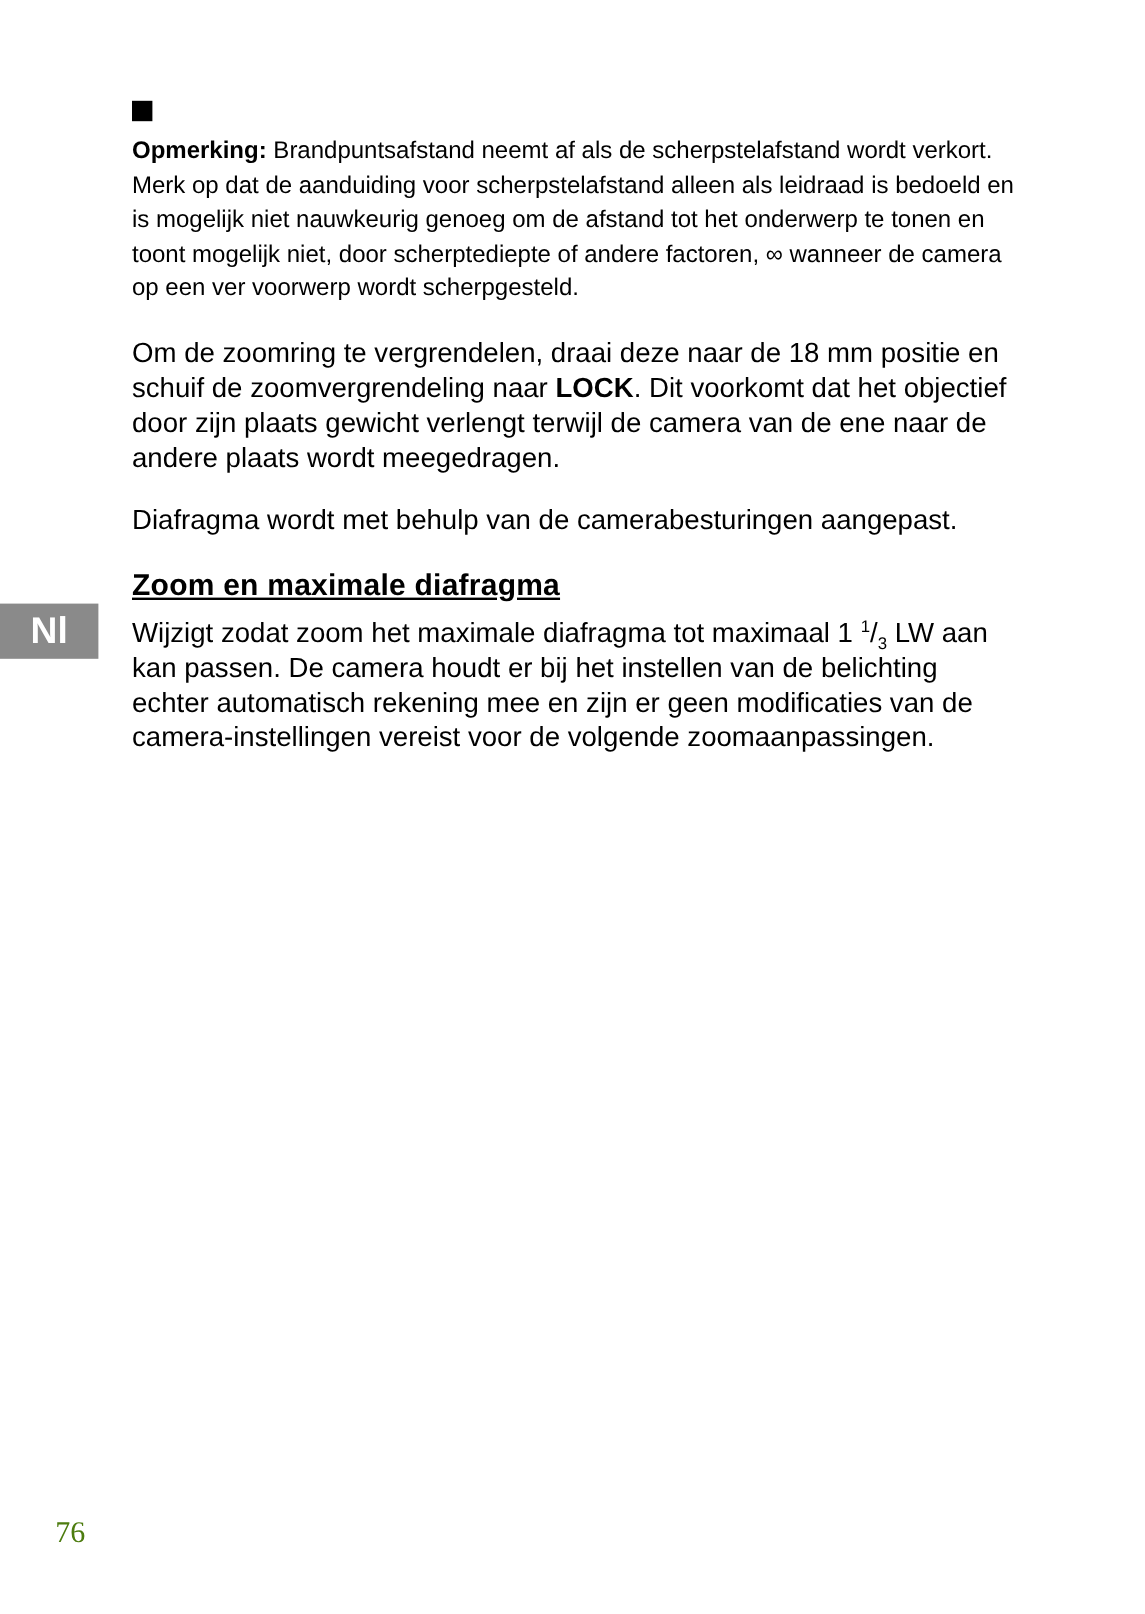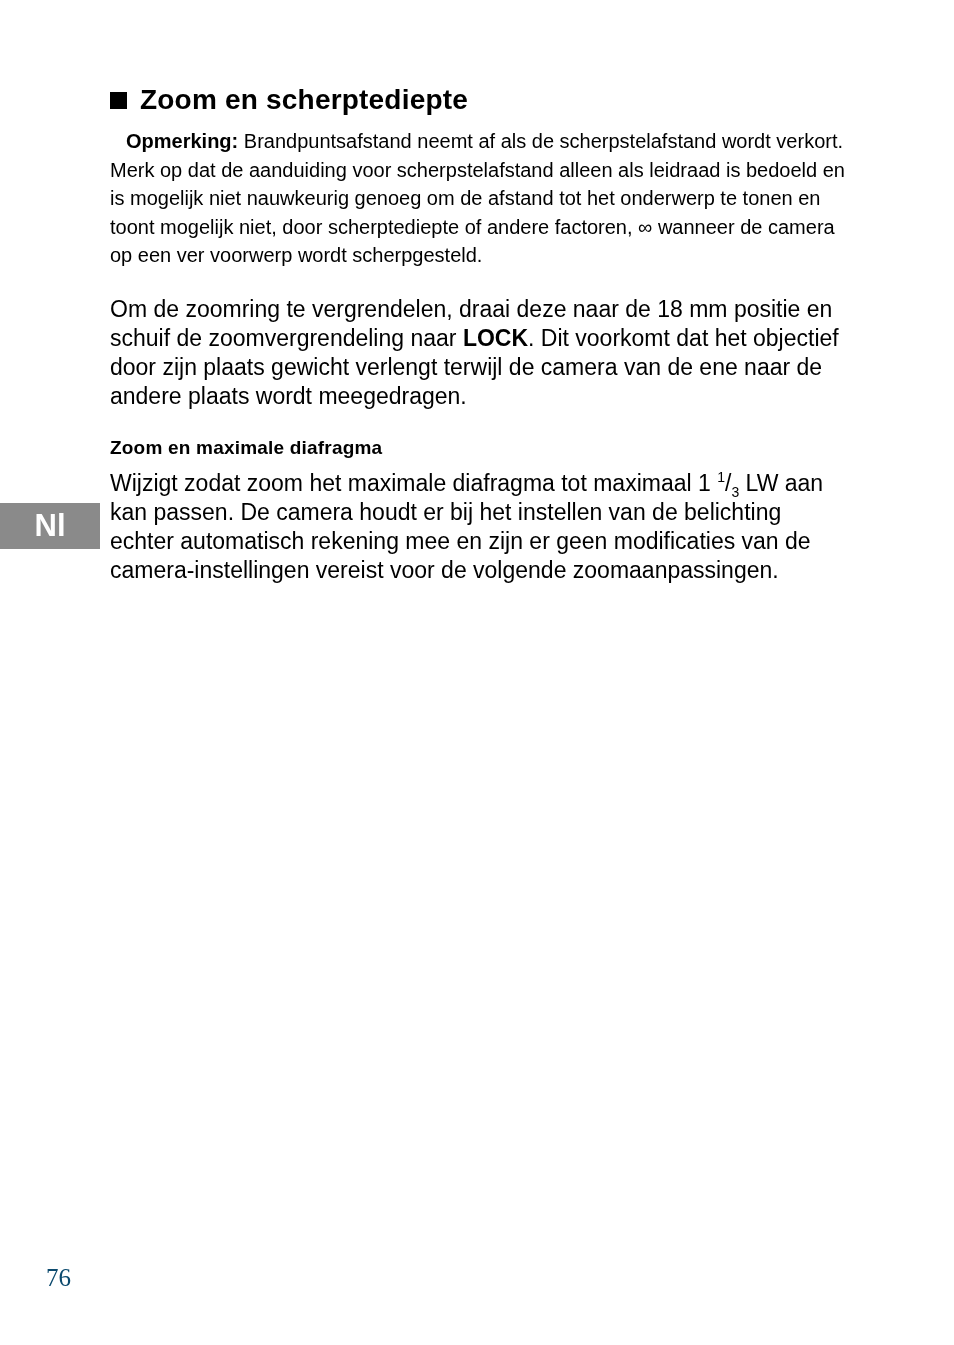--- a/index.html
+++ b/index.html
@@ -30,96 +30,97 @@
     letter-spacing: 0.2px;
   }
   .square-bullet {
     width: 17px;
     height: 17px;
     background: #000;
     display: inline-block;
     flex: 0 0 auto;
   }
   h3.sub-heading {
-    font-size: 19px;
+    font-size: 25px;
     font-weight: bold;
     margin-top: 26px;
     margin-bottom: 10px;
     letter-spacing: 0.2px;
+    text-decoration: underline;
   }
   p.body-par {
     font-size: 23px;
     line-height: 29px;
     margin-bottom: 23px;
   }
   p.note-par {
     font-size: 20px;
     line-height: 28.5px;
     margin-bottom: 25px;
   }
-  p.note-par .note-label { font-weight: bold; margin-left: 16px; }
+  p.note-par .note-label { font-weight: bold; }
   .bold { font-weight: bold; }
   .frac-sup {
     font-size: 14px;
     vertical-align: super;
     line-height: 0;
   }
   .frac-sub {
     font-size: 14px;
     vertical-align: sub;
     line-height: 0;
   }
   .lang-tab {
     position: absolute;
     left: 0;
     top: 503px;
-    width: 100px;
+    width: 82px;
     height: 46px;
     background: #8a8a8a;
     color: #ffffff;
     font-size: 31px;
     font-weight: bold;
     display: flex;
     align-items: center;
     justify-content: center;
   }
   .page-number {
     position: absolute;
     left: 46px;
     top: 1264px;
     font-family: "Liberation Serif", serif;
     font-size: 25px;
-    color: #0c4a6e;
+    color: #4d7c0f;
   }
   .heading-diafragma { margin-top: 0; }
 </style>
 </head>
 <body>
 
 <div class="lang-tab">
   <span>Nl</span>
 </div>
 
 <main class="content">
 
   <h2 class="sq-heading">
     <span class="square-bullet"></span>
-    <span>Zoom en scherptediepte</span>
   </h2>
 
 
   <p class="note-par">
     <span class="note-label">Opmerking:</span><span> Brandpuntsafstand neemt af als de scherpstelafstand wordt verkort.  Merk op dat de aanduiding voor scherpstelafstand alleen als leidraad is bedoeld en is mogelijk niet nauwkeurig genoeg om de afstand tot het onderwerp te tonen en toont mogelijk niet, door scherptediepte of andere factoren, ∞ wanneer de camera op een ver voorwerp wordt scherpgesteld.</span>
   </p>
 
   <p class="body-par">
     <span>Om de zoomring te vergrendelen, draai deze naar de 18 mm positie en schuif de zoomvergrendeling naar </span><span class="bold">LOCK</span><span>.  Dit voorkomt dat het objectief door zijn plaats gewicht verlengt terwijl de camera van de ene naar de andere plaats wordt meegedragen.</span>
   </p>
 
 
+  <p class="body-par">Diafragma wordt met behulp van de camerabesturingen aangepast.</p>
 
   <h3 class="sub-heading">Zoom en maximale diafragma</h3>
 
   <p class="body-par">
     <span>Wijzigt zodat zoom het maximale diafragma tot maximaal 1 </span><span class="frac-sup">1</span><span>/</span><span class="frac-sub">3</span><span> LW aan kan passen. De camera houdt er bij het instellen van de belichting echter automatisch rekening mee en zijn er geen modificaties van de camera-instellingen vereist voor de volgende zoomaanpassingen.</span>
   </p>
 
 </main>
 
 <div class="page-number">76</div>

